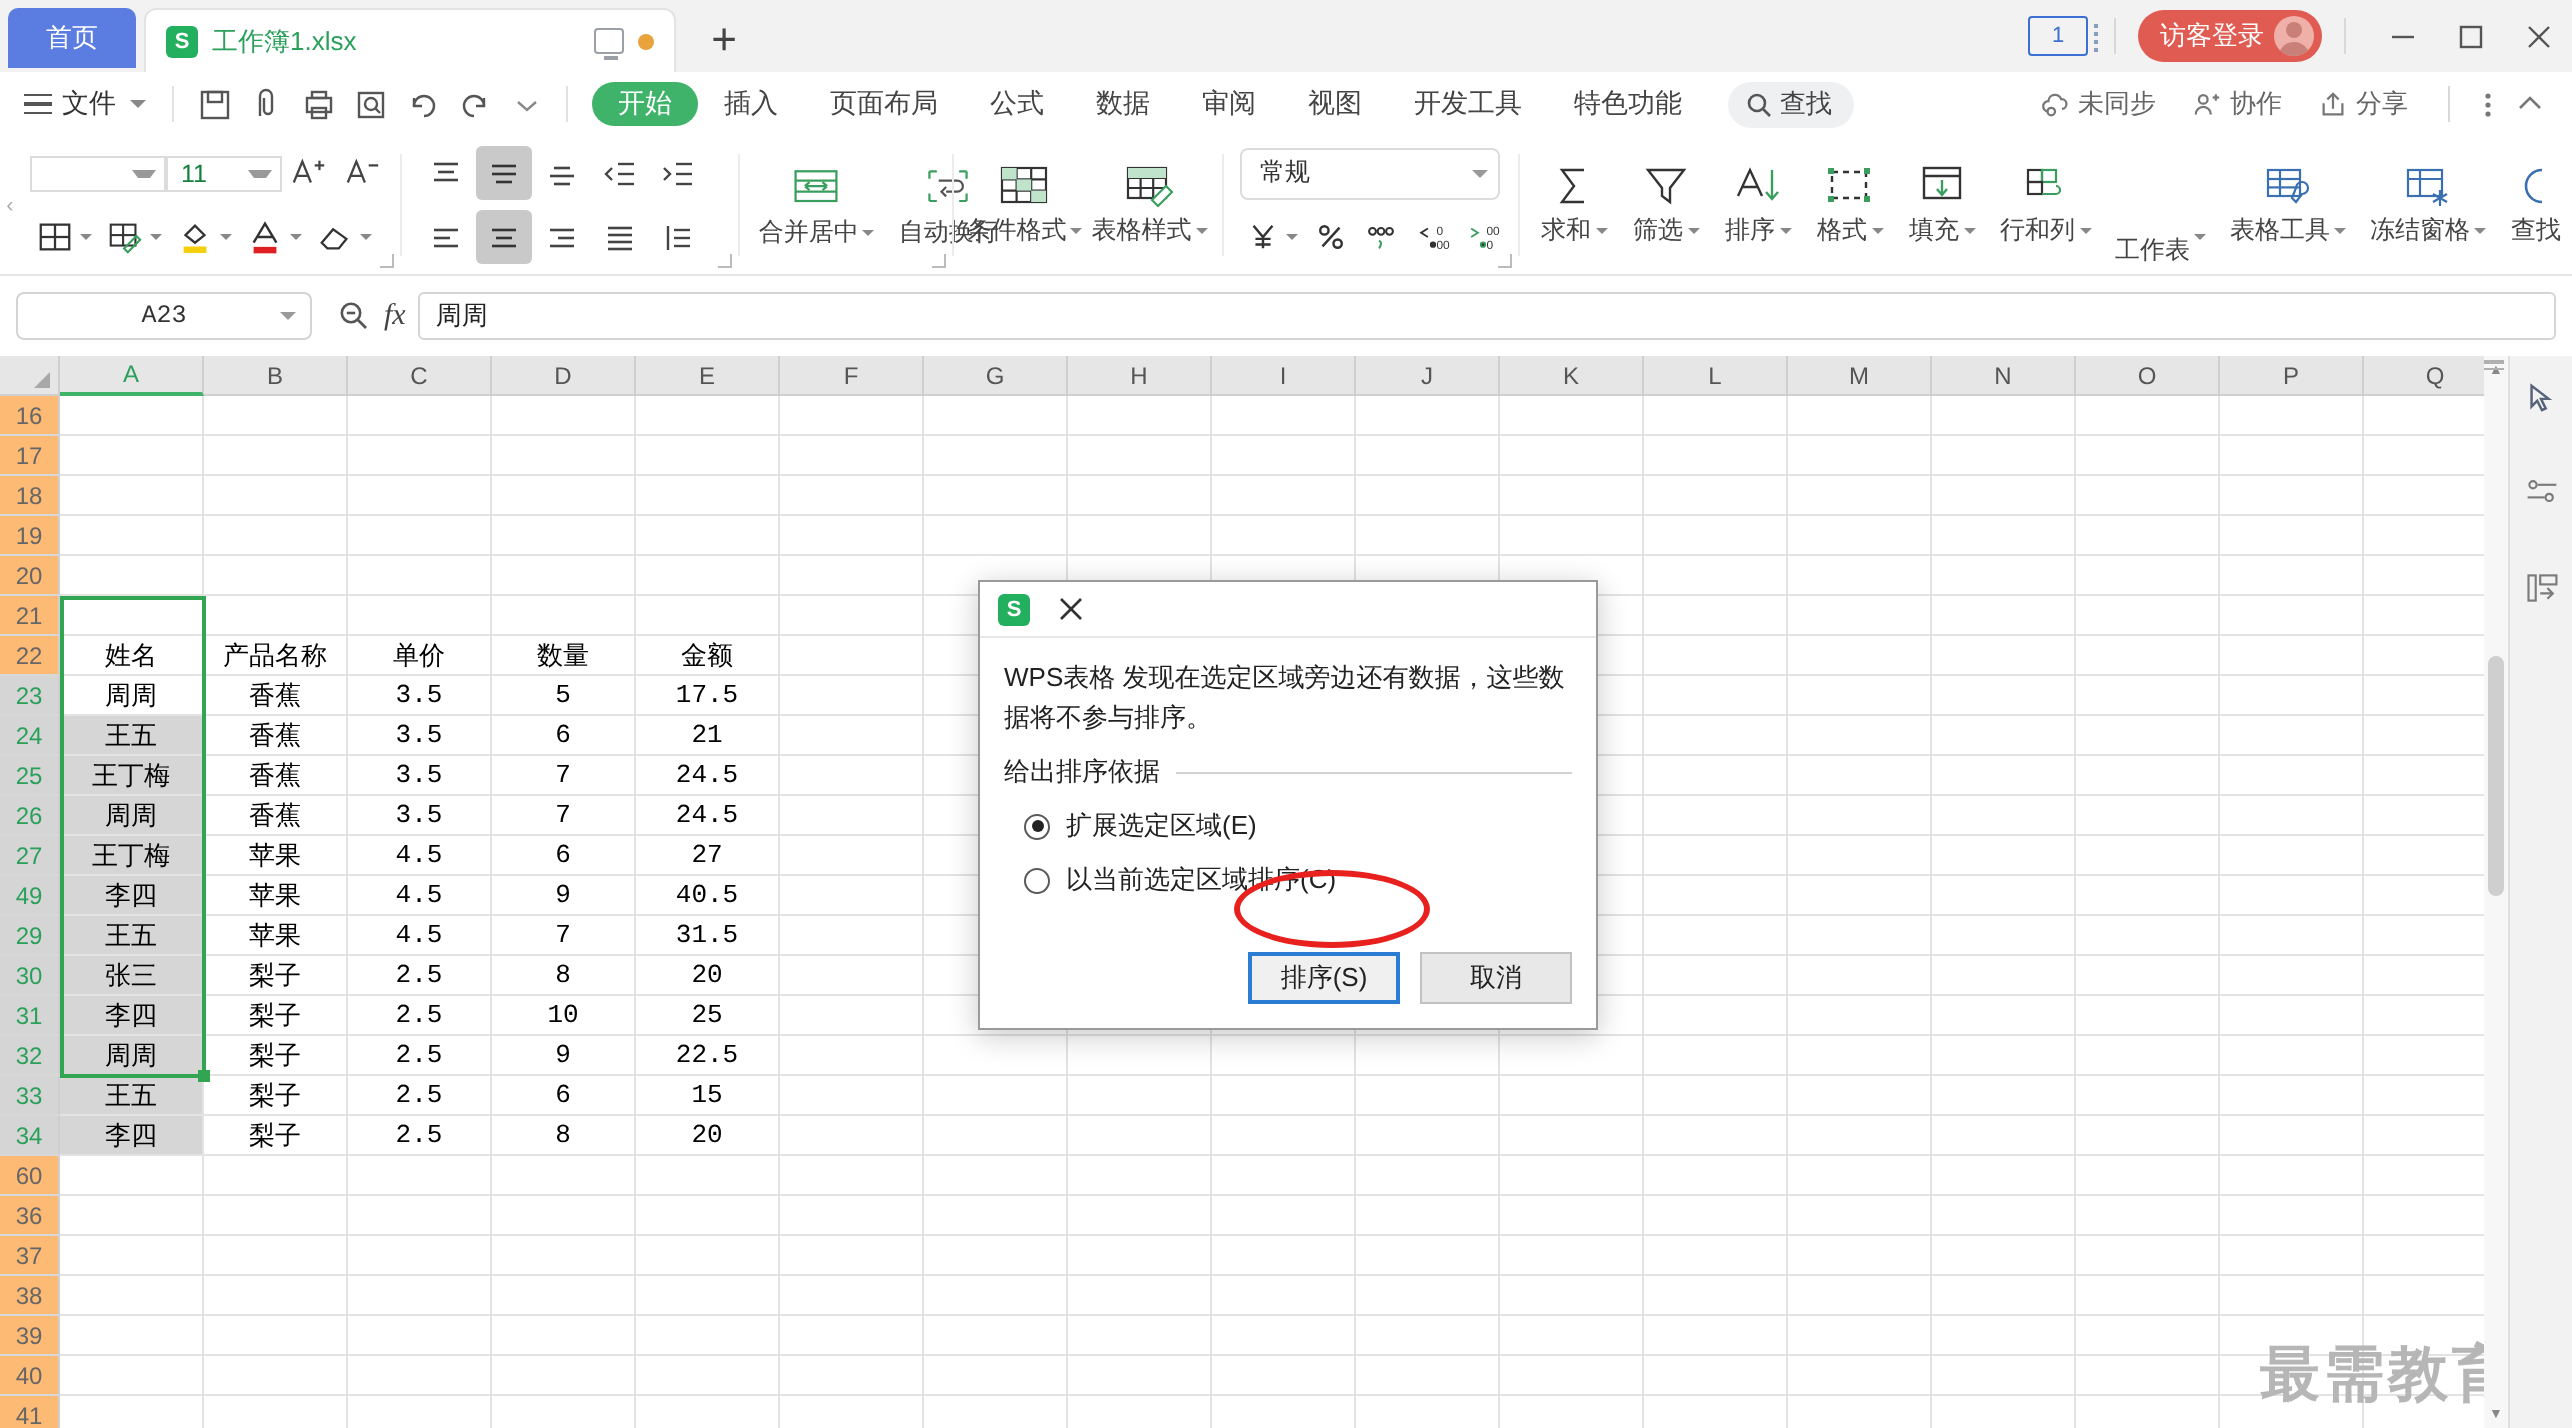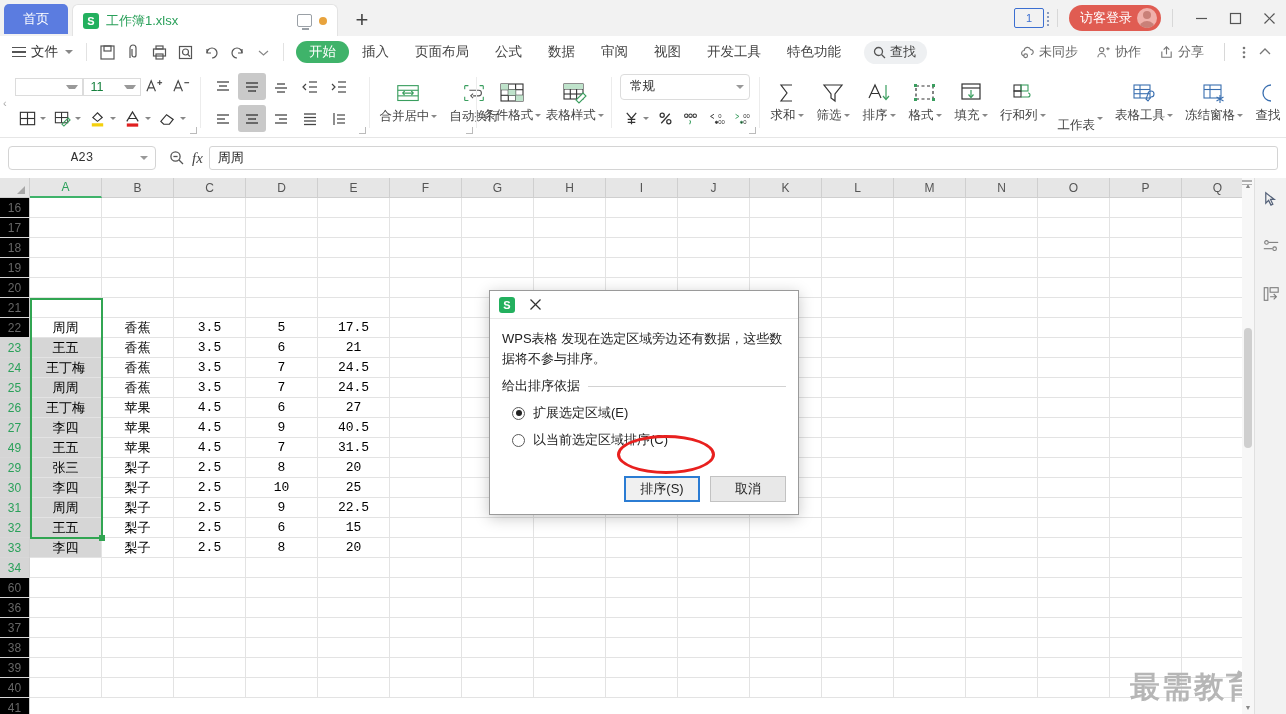--- a/index.html
+++ b/index.html
@@ -123,21 +123,21 @@
   .gridwrap { position:absolute; left:0; top:178px; width:1286px; height:536px; background:#fff; overflow:hidden; }
   .colhdr { position:absolute; left:0; top:0; height:20px; display:flex; }
   .corner-cell { width:30px; height:20px; background:#e6e6e6; border-right:1px solid #cfcfcf;
                  border-bottom:1px solid #cfcfcf; position:relative; cursor:pointer;}
   .corner-cell::after { content:""; position:absolute; right:4px; bottom:3px; width:0;height:0;
                         border-left:8px solid transparent; border-bottom:8px solid #a8a8a8; }
   .ch { height:20px; background:#e6e6e6; border-right:1px solid #cfcfcf; border-bottom:1px solid #cfcfcf;
         display:flex; align-items:center; justify-content:center; font-size:12px; color:#555; cursor:pointer; }
   .ch.sel { color:#2aa05a; border-bottom:2px solid #3fb36a; }
   .rowhdr { position:absolute; left:0; top:20px; width:30px; }
-  .rh { height:20px; background:#000000; border-right:1px solid #cfcfcf; border-bottom:1px solid #d8d8d8;
+  .rh { height:20px; background:#fdba74; border-right:1px solid #cfcfcf; border-bottom:1px solid #d8d8d8;
         display:flex; align-items:center; justify-content:center; font-size:12px; color:#666; cursor:pointer; }
   .rh.sel { color:#2aa05a; background:#d5d5d5; }
   .cells { position:absolute; left:30px; top:20px; }
   .crow { display:flex; height:20px; }
   .cell { border-right:1px solid #e3e3e3; border-bottom:1px solid #e3e3e3; height:20px;
           display:flex; align-items:center; font-size:13px; color:#000;
           font-family:"Liberation Mono","DejaVu Sans Mono",monospace; overflow:hidden; white-space:nowrap; }
   .cell.c { justify-content:center; }
   .cell.shade { background:#d6d6d6; }
   .selbox { position:absolute; border:2px solid #31a552; pointer-events:none; }
@@ -930,20 +930,39 @@
           <div class="cell c" style="width: 72px;"></div>
           <div class="cell c" style="width: 72px;"></div>
           <div class="cell c" style="width: 72px;"></div>
           <div class="cell c" style="width: 72px;"></div>
           <div class="cell c" style="width: 72px;"></div>
           <div class="cell c" style="width: 72px;"></div>
           <div class="cell c" style="width: 72px;"></div>
           <div class="cell c" style="width: 72px;"></div>
         </div>
         <div class="crow">
+          <div class="cell c" style="width: 72px;">姓名</div>
+          <div class="cell c" style="width: 72px;">产品名称</div>
+          <div class="cell c" style="width: 72px;">单价</div>
+          <div class="cell c" style="width: 72px;">数量</div>
+          <div class="cell c" style="width: 72px;">金额</div>
+          <div class="cell c" style="width: 72px;"></div>
+          <div class="cell c" style="width: 72px;"></div>
+          <div class="cell c" style="width: 72px;"></div>
+          <div class="cell c" style="width: 72px;"></div>
+          <div class="cell c" style="width: 72px;"></div>
+          <div class="cell c" style="width: 72px;"></div>
+          <div class="cell c" style="width: 72px;"></div>
+          <div class="cell c" style="width: 72px;"></div>
+          <div class="cell c" style="width: 72px;"></div>
+          <div class="cell c" style="width: 72px;"></div>
+          <div class="cell c" style="width: 72px;"></div>
+          <div class="cell c" style="width: 72px;"></div>
+        </div>
+        <div class="crow">
           <div class="cell c" style="width: 72px;">周周</div>
           <div class="cell c" style="width: 72px;">香蕉</div>
           <div class="cell c" style="width: 72px;">3.5</div>
           <div class="cell c" style="width: 72px;">5</div>
           <div class="cell c" style="width: 72px;">17.5</div>
           <div class="cell c" style="width: 72px;"></div>
           <div class="cell c" style="width: 72px;"></div>
           <div class="cell c" style="width: 72px;"></div>
           <div class="cell c" style="width: 72px;"></div>
           <div class="cell c" style="width: 72px;"></div>

